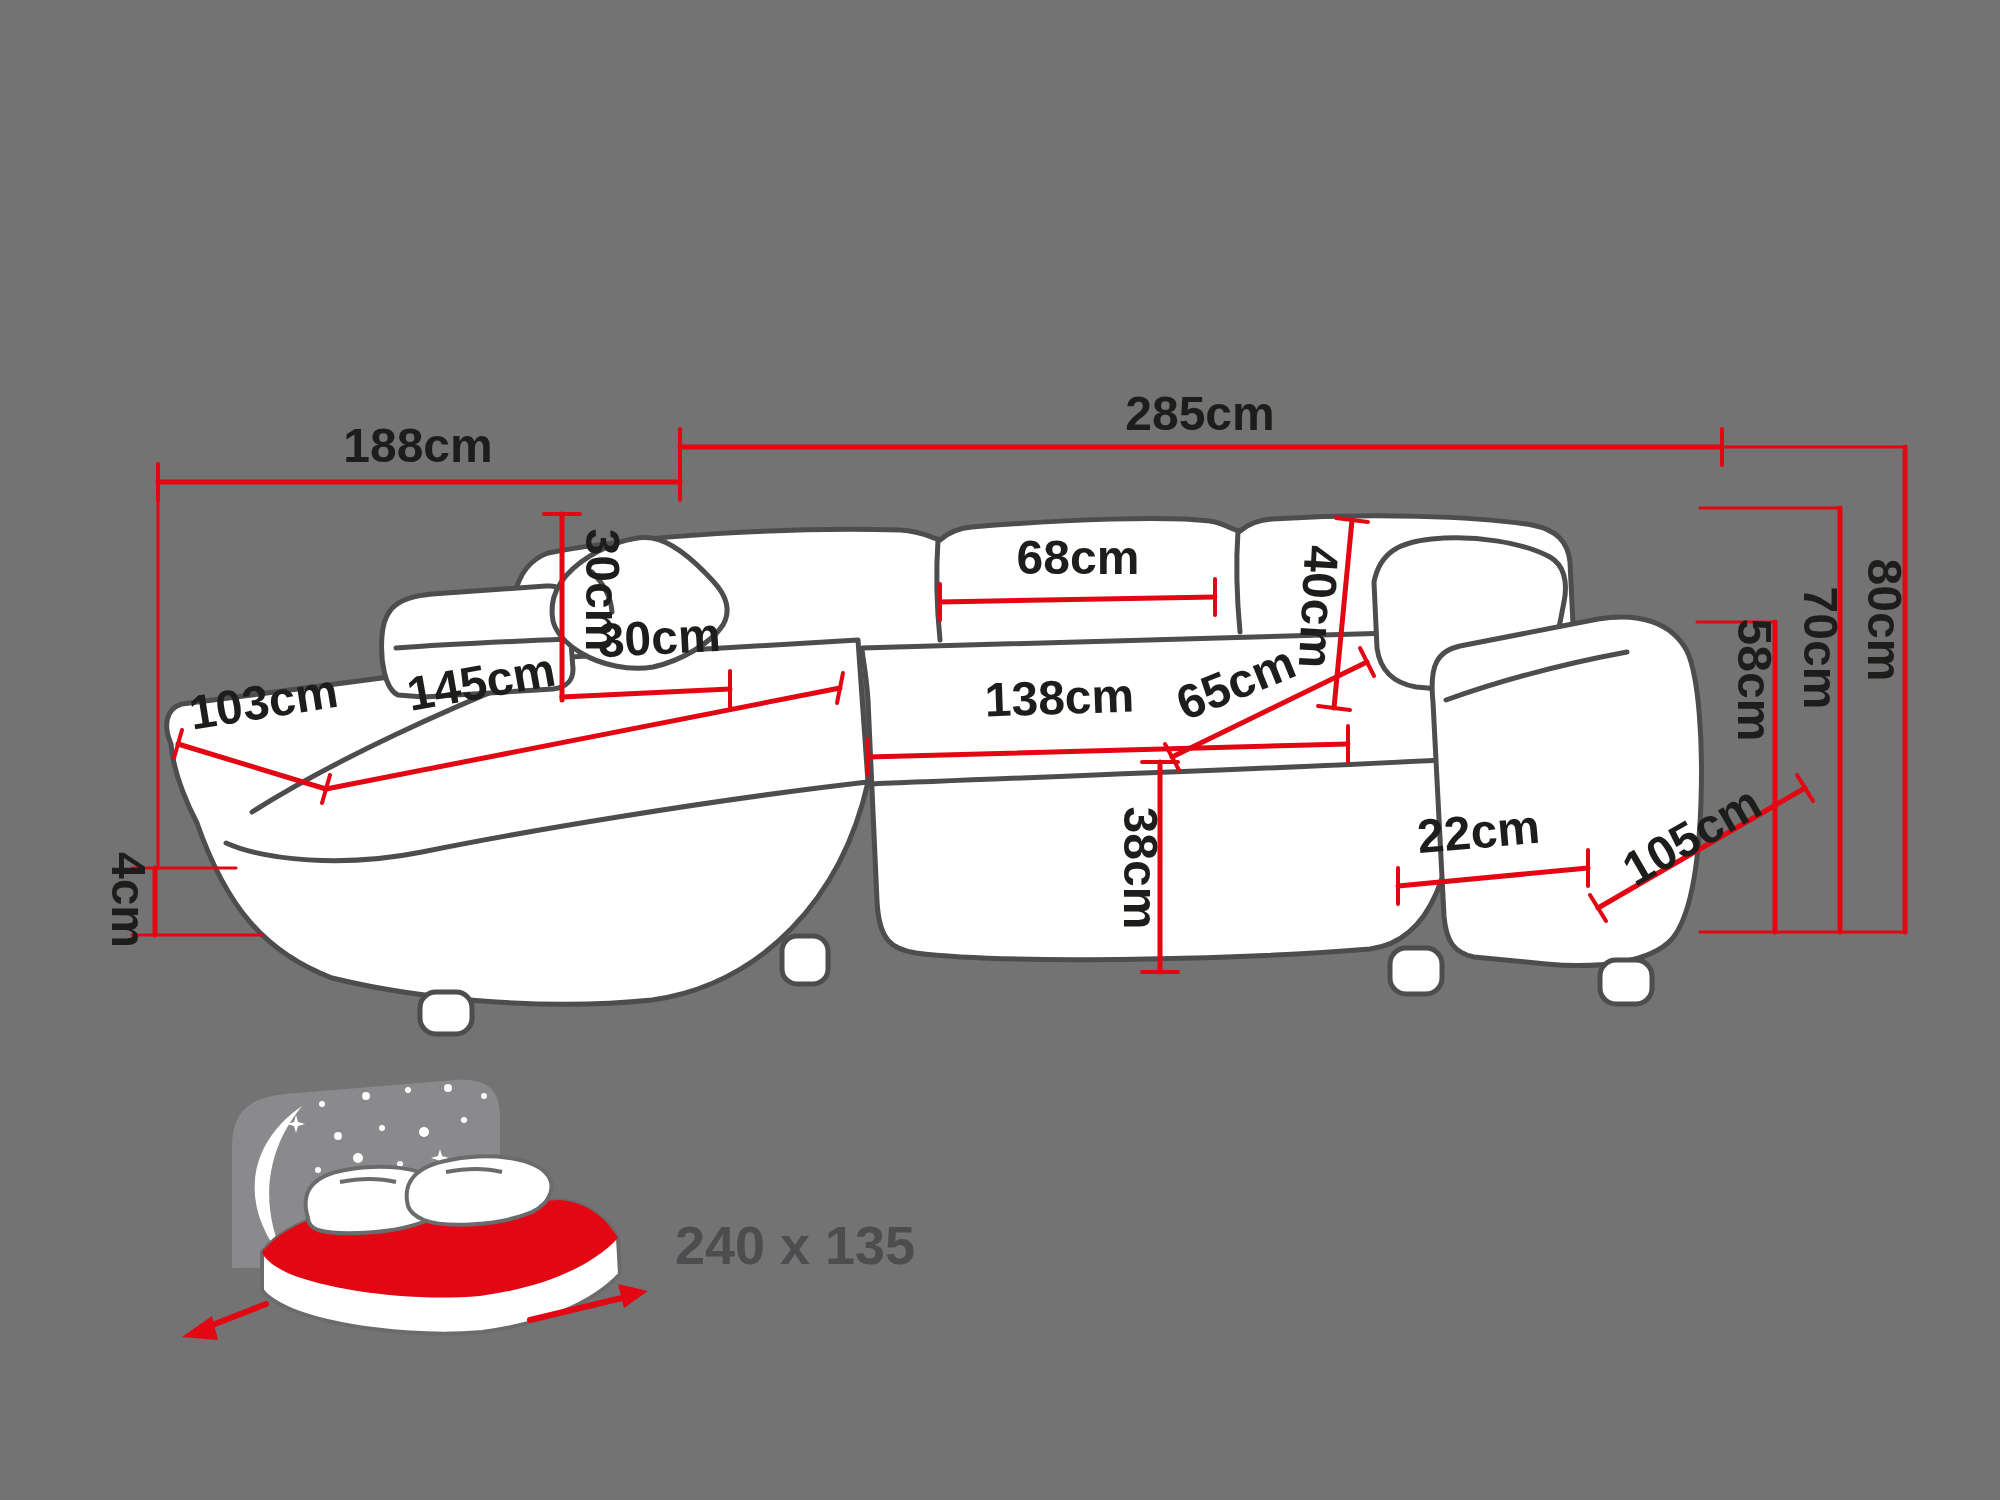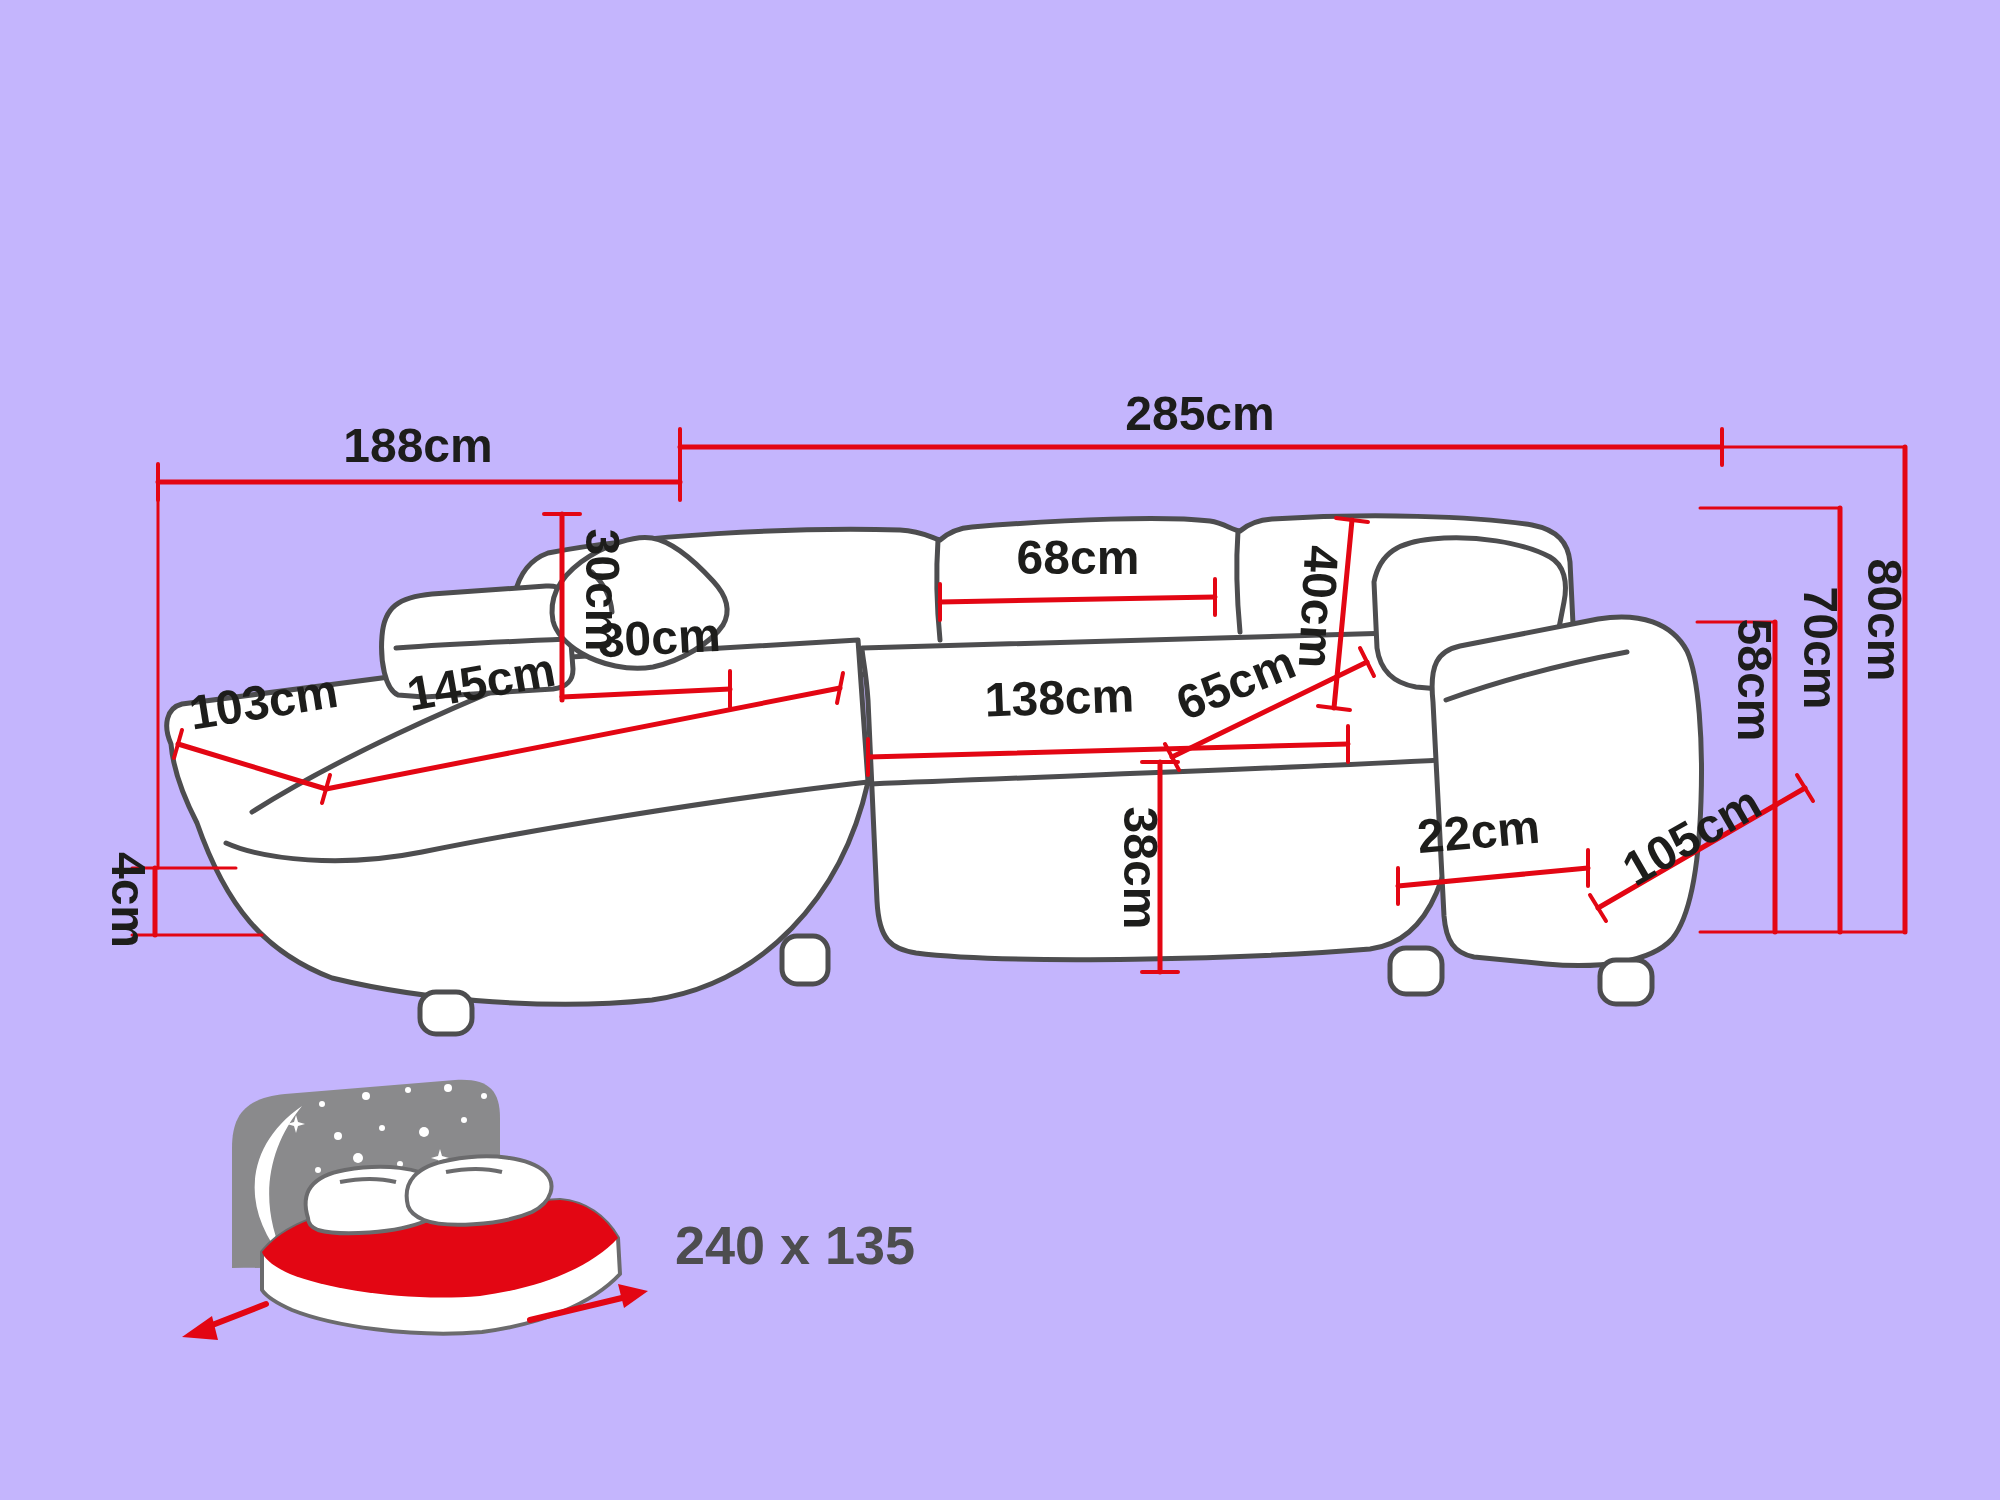--- a/index.html
+++ b/index.html
@@ -1,18 +1,18 @@
 <!DOCTYPE html>
 <html><head>
 <meta charset="utf-8">
 <title>Corner Sofa Dimension Diagram</title>
 <style>
   *{box-sizing:border-box}
   html,body{margin:0;padding:0;background:#ffffff}
-  .stage{width:2000px;height:1500px;position:relative;background:#c4b5fd;font-family:"Liberation Sans","DejaVu Sans",sans-serif}
+  .stage{width:2000px;height:1500px;position:relative;background:#737373;font-family:"Liberation Sans","DejaVu Sans",sans-serif}
   svg{display:block;width:100%;height:100%}
   .dim-label{font-family:"Liberation Sans","DejaVu Sans",sans-serif;font-weight:700;font-size:48px}
   .bed-label{font-family:"Liberation Sans","DejaVu Sans",sans-serif;font-weight:700;font-size:54px}
   .sofa path, .sofa rect{stroke-width:5;stroke-linejoin:round;stroke-linecap:round}
   .dims line{stroke-width:5;stroke-linecap:round}
   .dims line.thin{stroke-width:3}
   .dims line.tick{stroke-width:4}
   .seam{fill:none !important}
 </style>
 </head>

